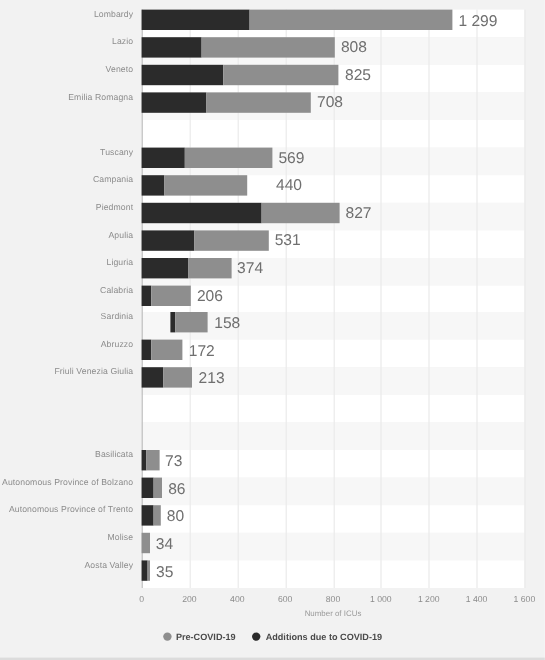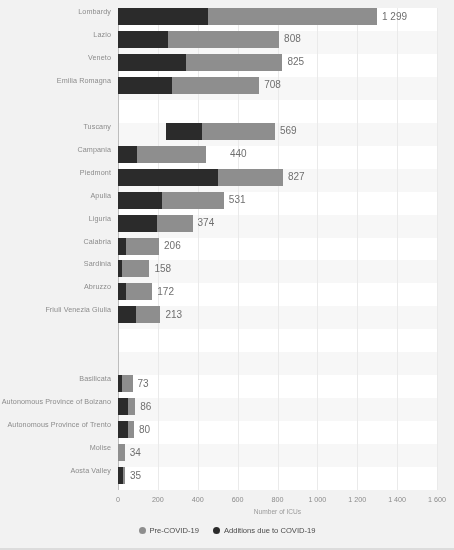--- a/index.html
+++ b/index.html
@@ -97,21 +97,21 @@
   .seg-gray {
     background: #8e8e8e;
     height: 100%;
   }
   .bar-value {
     position: absolute;
     left: 100%;
     top: 50%;
     transform: translateY(-50%);
     margin-left: 5px;
-    font-size: 10px;
+    font-size: 13px;
     color: #6f6f6f;
     white-space: nowrap;
     line-height: 1;
   }
 
   
   .xaxis {
     position: absolute;
     left: 118px;
     top: 492px;
@@ -156,21 +156,21 @@
   }
   .legend-dot {
     width: 7px;
     height: 7px;
     border-radius: 50%;
     display: inline-block;
   }
   .legend-text {
     font-size: 7.6px;
     color: #4a4a4a;
-    font-weight: normal;
+    font-weight: bold;
     line-height: 1;
     white-space: nowrap;
   }
 </style>
 </head>
 <body>
 
 <div id="chart-root">
 
   <div class="plot">
@@ -236,21 +236,21 @@
         <div class="row" style="top: 68.8571px; height: 22.9524px;">
           <span class="cat-label">Emilia Romagna</span>
           <div class="bar" style="width: 141.157px;">
             <div class="seg-dark" style="width: 53.8312px;"></div>
             <div class="seg-gray" style="width: 87.3263px;"></div>
             <span class="bar-value">708</span>
           </div>
         </div>
         <div class="row" style="top: 114.762px; height: 22.9524px;">
           <span class="cat-label">Tuscany</span>
-          <div class="bar" style="width: 109px; padding-left: 48px;">
+          <div class="bar" style="width: 109px;">
             <div class="seg-dark" style="width: 37.8813px;"></div>
             <div class="seg-gray" style="width: 75.5631px;"></div>
             <span class="bar-value">569</span>
           </div>
         </div>
         <div class="row" style="top: 137.714px; height: 22.9524px;">
           <span class="cat-label">Campania</span>
           <div class="bar" style="width: 107px;">
             <div class="seg-dark" style="width: 18.9406px;"></div>
             <div class="seg-gray" style="width: 68.7844px;"></div>
@@ -284,21 +284,21 @@
         <div class="row" style="top: 229.524px; height: 22.9524px;">
           <span class="cat-label">Calabria</span>
           <div class="bar" style="width: 41.0712px;">
             <div class="seg-dark" style="width: 7.975px;"></div>
             <div class="seg-gray" style="width: 33.0962px;"></div>
             <span class="bar-value">206</span>
           </div>
         </div>
         <div class="row" style="top: 252.476px; height: 22.9524px;">
           <span class="cat-label">Sardinia</span>
-          <div class="bar" style="width: 31.5012px;">
+          <div class="bar" style="width: 31.5012px; margin-left: 24px;">
             <div class="seg-dark" style="width: 3.9875px;"></div>
             <div class="seg-gray" style="width: 27.5137px;"></div>
             <span class="bar-value">158</span>
           </div>
         </div>
         <div class="row" style="top: 275.429px; height: 22.9524px;">
           <span class="cat-label">Abruzzo</span>
           <div class="bar" style="width: 34.2925px;">
             <div class="seg-dark" style="width: 7.975px;"></div>
             <div class="seg-gray" style="width: 26.3175px;"></div>

